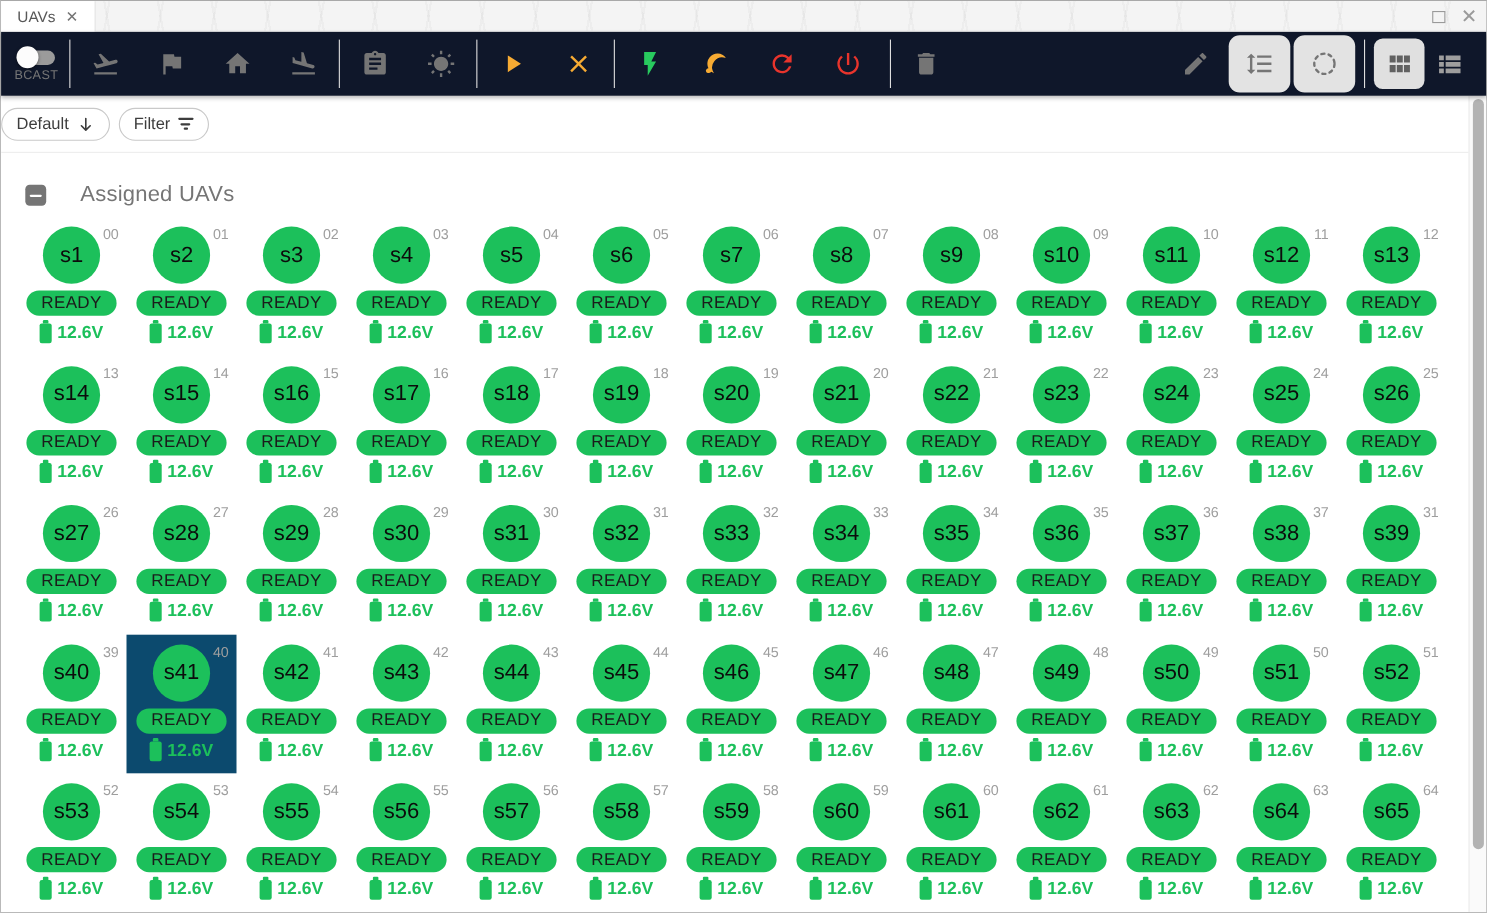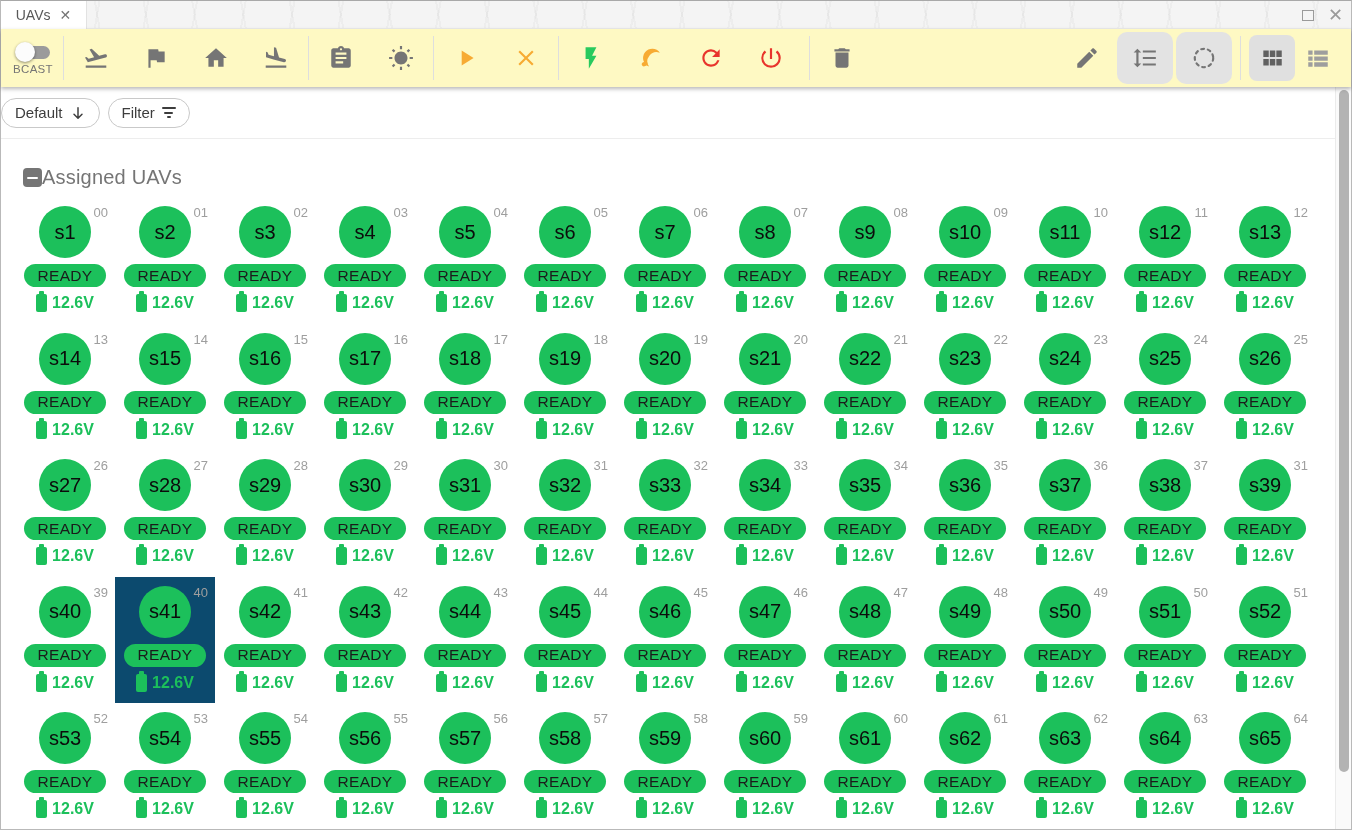--- a/index.html
+++ b/index.html
@@ -13,21 +13,21 @@
       repeating-linear-gradient(80deg, rgba(0,0,0,0.028) 0 2px, transparent 2px 48px);
     display:flex; align-items:stretch; position:relative; border-bottom:1px solid #ececec; }
   .tab { background:#fff; width:86px; display:flex; align-items:center; justify-content:center; gap:9px;
     font-size:14px; color:#585858; border-right:1px solid #e2e2e2; margin-bottom:-1px; cursor:default; }
   .tab-close { color:#757575; font-size:14px; line-height:1; cursor:pointer; }
   .win-controls { position:absolute; right:8px; top:0; height:28px; display:flex; align-items:center; gap:14px; }
   .win-maximize { width:12px; height:11px; border:1.6px solid #9a9a9a; cursor:pointer; }
   .win-close { color:#9a9a9a; font-size:18px; line-height:1; cursor:pointer; }
 
   
-  .toolbar { height:58px; flex:0 0 58px; background:#fef9c3; display:flex; align-items:center;
+  .toolbar { height:58px; flex:0 0 58px; background:#0f172a; display:flex; align-items:center;
     box-shadow:0 2px 4px rgba(0,0,0,0.28); position:relative; z-index:5; padding-right:10px; }
   .bcast { width:56px; margin-left:4px; display:flex; flex-direction:column; align-items:center; gap:1px; cursor:pointer; }
   .toggle { position:relative; width:37px; height:20px; }
   .toggle-track { position:absolute; left:7px; top:4px; width:28px; height:13px; border-radius:7px; background:#9b9b9b; }
   .toggle-knob { position:absolute; left:0; top:0; width:20px; height:20px; border-radius:50%; background:#fcfcfc; box-shadow:0 1px 3px rgba(0,0,0,0.45); }
   .bcast-label { font-size:11.5px; color:#757575; letter-spacing:0.3px; }
   .tb-divider { width:1px; height:44px; background:#dedede; margin:0 2px; flex:0 0 1px; }
   .icon-btn { width:60px; height:58px; display:flex; align-items:center; justify-content:center; cursor:pointer; background:none; border:none; }
   .icon-btn svg { width:26px; height:26px; }
   .c-gray { color:#757575; } .c-amber { color:#f7ab33; } .c-green { color:#28ca5e; } .c-red { color:#e8342c; }
@@ -43,21 +43,21 @@
   
   .content { flex:1; position:relative; background:#fff; overflow:hidden; }
   .filter-row { height:52px; display:flex; align-items:center; gap:8px; padding-right:34px; border-bottom:1px solid #ededed; }
   .pill { height:30px; border:1px solid #c9c9c9; border-radius:16px; background:#fff; display:flex; align-items:center; gap:7px;
     padding:0 13px; font-size:15px; color:#3d3d3d; cursor:pointer; }
   .pill svg { width:16px; height:16px; color:#3d3d3d; }
   .filter-glyph { display:flex; flex-direction:column; gap:2.5px; align-items:center; }
   .filter-glyph i { display:block; height:2px; background:#3d3d3d; border-radius:1px; }
   .filter-glyph i:nth-child(1){ width:14px; } .filter-glyph i:nth-child(2){ width:9px; } .filter-glyph i:nth-child(3){ width:4px; }
 
-  .section-header { display:flex; align-items:center; gap:0; padding:19px 0 0 22px; height:58px; }
+  .section-header { display:flex; align-items:center; gap:31px; padding:19px 0 0 22px; height:58px; }
   .collapse-box { width:19px; height:19px; border-radius:4px; background:#757575; position:relative; cursor:pointer; flex:0 0 19px; }
   .collapse-box::after { content:""; position:absolute; left:4px; top:8.5px; width:11px; height:2.4px; background:#fff; border-radius:1px; }
   .section-title { font-size:20px; color:#757575; letter-spacing:0.2px; }
 
   .uav-grid { display:flex; flex-wrap:wrap; width:1300px; margin-left:14px; }
   .uav-card { width:100px; height:126.5px; position:relative; display:flex; flex-direction:column; align-items:center; padding-top:9px; cursor:pointer; }
   .uav-card.selected { background:#0c4a6e; }
   .uav-index { position:absolute; top:8px; right:7px; font-size:13px; color:#9e9e9e; }
   .uav-avatar { width:52px; height:52px; border-radius:50%; background:var(--uav-green); display:flex; align-items:center; justify-content:center;
     font-size:20px; color:#0c0c0c; }

